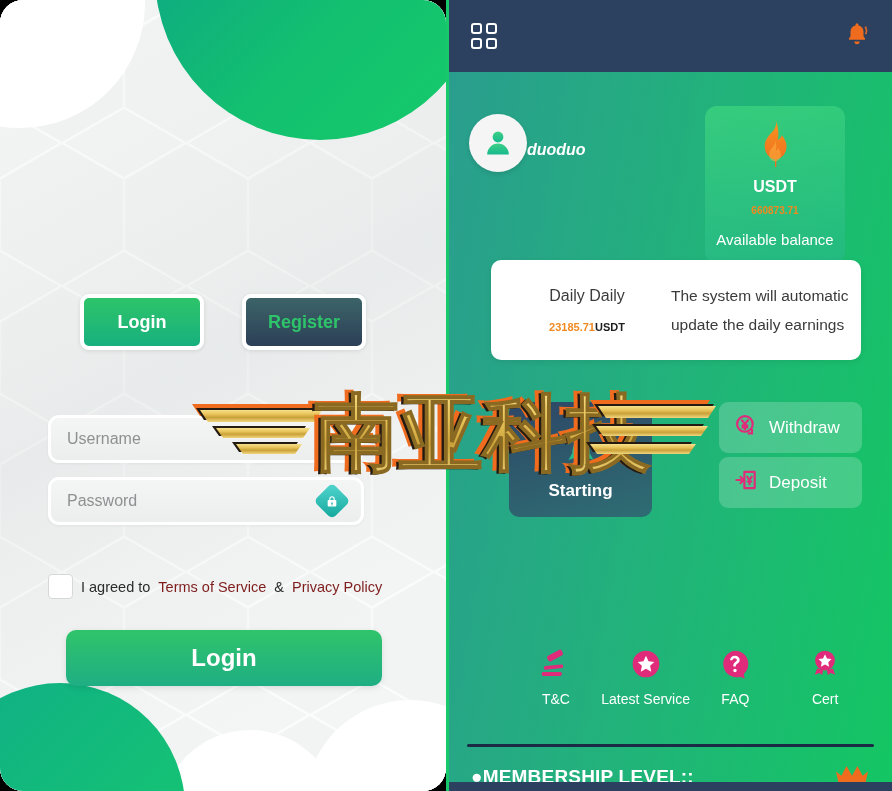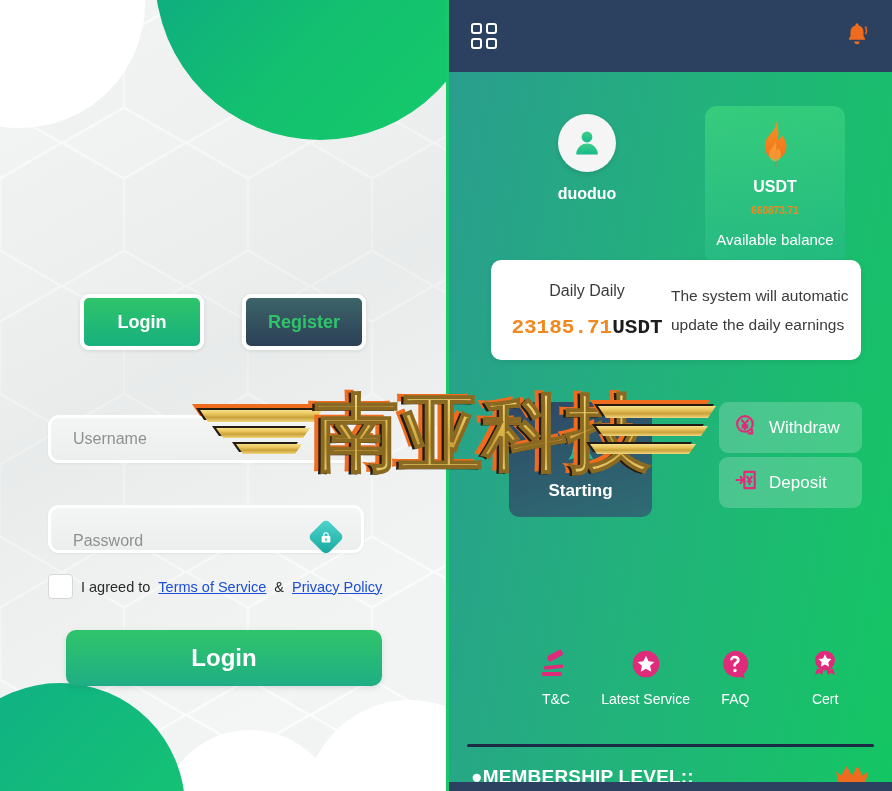--- a/index.html
+++ b/index.html
@@ -10,20 +10,21 @@
     font-family: "Liberation Sans", sans-serif;
   }
   #app { position: relative; width: 892px; height: 791px; display: flex; }
 
   
   #left {
     position: relative;
     width: 446px; height: 791px;
     background: #f2f3f3;
     overflow: hidden;
+    border-radius: 23px;
   }
   .hexbg {
     position: absolute; inset: 0;
     background:
       linear-gradient(150deg, rgba(255,255,255,.85) 0%, rgba(237,239,238,.7) 45%, rgba(250,250,250,.9) 100%);
     opacity: 1;
   }
   .hexbg svg { position: absolute; inset: 0; width: 100%; height: 100%; }
   .blob { position: absolute; border-radius: 50%; }
   .blob-green-top {
@@ -74,31 +75,31 @@
     color: #2ec46a;
   }
 
   .field {
     position: absolute; left: 48px;
     width: 316px; height: 48px;
     background: linear-gradient(180deg, #f4f5f5 0%, #eceeee 100%);
     border: 3px solid #ffffff;
     border-radius: 11px;
     display: flex; align-items: center;
-    padding: 0 22px;
+    padding: 0 16px;
     box-shadow: 0 1px 3px rgba(0,0,0,.05);
   }
   .field input {
     flex: 1; border: none; outline: none; background: transparent;
     font-size: 16px; color: #555;
     font-family: "Liberation Sans", sans-serif;
   }
   .field input::placeholder { color: #8e9191; }
   #field-user { top: 415px; }
-  #field-pass { top: 505px; align-items: flex-end; }
+  #field-pass { top: 477px; }
 
   .lock-diamond {
     width: 26px; height: 26px; flex: 0 0 26px;
     transform: rotate(45deg);
     border-radius: 5px;
     background: linear-gradient(135deg, #53d7cf 0%, #12a69c 100%);
     display: flex; align-items: center; justify-content: center;
     cursor: pointer;
   }
   .lock-diamond svg { transform: rotate(-45deg); }
@@ -109,21 +110,21 @@
     font-size: 14.5px;
   }
   .checkbox {
     width: 25px; height: 25px;
     background: #fff;
     border: 1px solid #d6d8d8;
     border-radius: 4px;
     cursor: pointer; flex: 0 0 25px;
   }
   .agree-text { color: #2b2b2b; }
-  .agree-link { color: #1d4ed8; cursor: pointer; text-decoration: underline; }
+  .agree-link { color: #7f1d1d; cursor: pointer; }
   .agree-amp { color: #2b2b2b; }
 
   .login-big {
     position: absolute; left: 66px; top: 630px;
     width: 316px; height: 56px;
     border-radius: 10px;
     background: linear-gradient(180deg, #2fc46a 0%, #1fae84 100%);
     color: #fff;
     font-size: 24px; font-weight: bold;
     display: flex; align-items: center; justify-content: center;
@@ -160,22 +161,23 @@
   }
   .bell-icon { cursor: pointer; }
 
   .app-body { position: relative; height: 648px; }
 
   .profile-row {
     display: flex; align-items: flex-start;
     padding: 34px 20px 0 20px;
   }
   .profile-left {
-    width: 236px; display: flex; flex-direction: column; align-items: center;
+    width: 236px; display: flex; align-items: center;
     padding-top: 8px;
+    font-style: italic;
   }
   .avatar {
     width: 58px; height: 58px; border-radius: 50%;
     background: #f5f5f5;
     display: flex; align-items: center; justify-content: center;
     box-shadow: 0 2px 5px rgba(0,0,0,.12);
   }
   .avatar-name { margin-top: 13px; color: #fff; font-size: 16px; font-weight: bold; }
 
   .usdt-card {
@@ -194,21 +196,21 @@
     position: absolute; left: 42px; top: 188px;
     width: 370px; height: 100px;
     background: #fff;
     border-radius: 10px;
     display: flex; align-items: center;
     padding: 0 8px 0 12px;
     box-shadow: 0 2px 6px rgba(0,0,0,.08);
   }
   .profit-left { width: 168px; text-align: center; }
   .profit-title { font-size: 16px; color: #3b3b3b; }
-  .profit-value { margin-top: 16px; font-size: 21px; font-weight: bold; font-family: Liberation Mono, monospace; }
+  .profit-value { margin-top: 16px; font-size: 11px; font-weight: bold; }
   .profit-num { color: #f08a20; }
   .profit-cur { color: #1d1d1d; }
   .profit-right { flex: 1; font-size: 15.5px; color: #3b3b3b; line-height: 1.9; text-align: left; }
 
   .action-row {
     position: absolute; left: 0; right: 0; top: 330px;
     display: flex; align-items: flex-start; padding: 0 30px 0 60px;
   }
   .starting-card {
     width: 143px; height: 115px;

